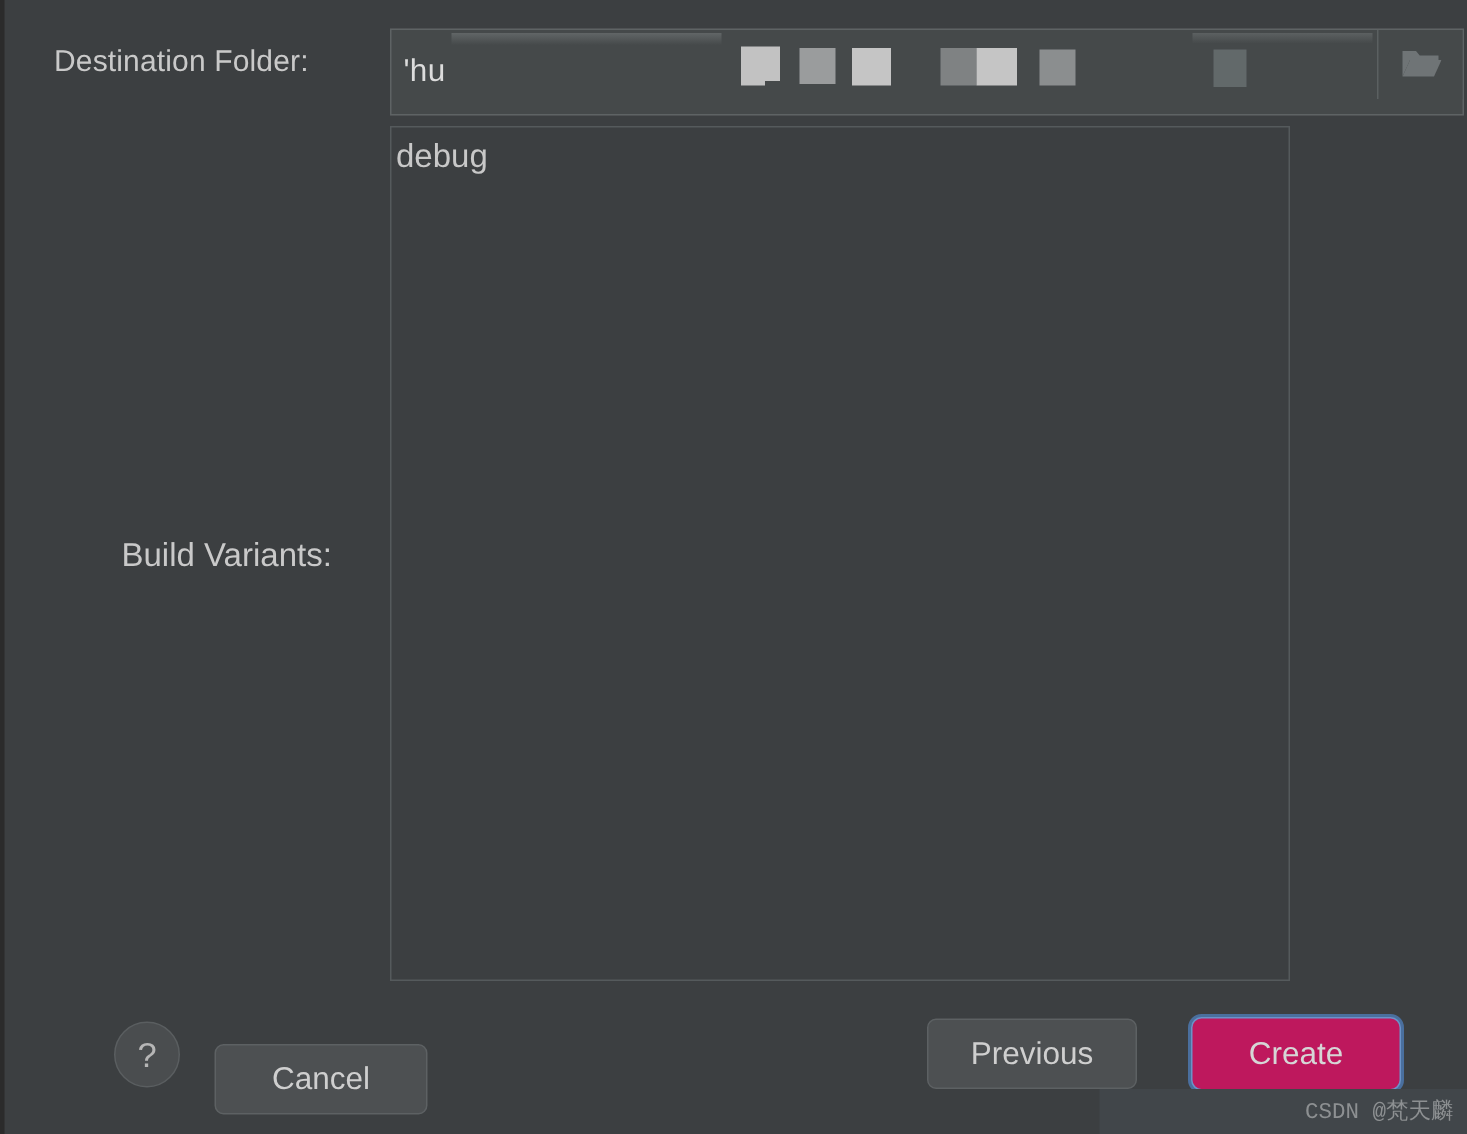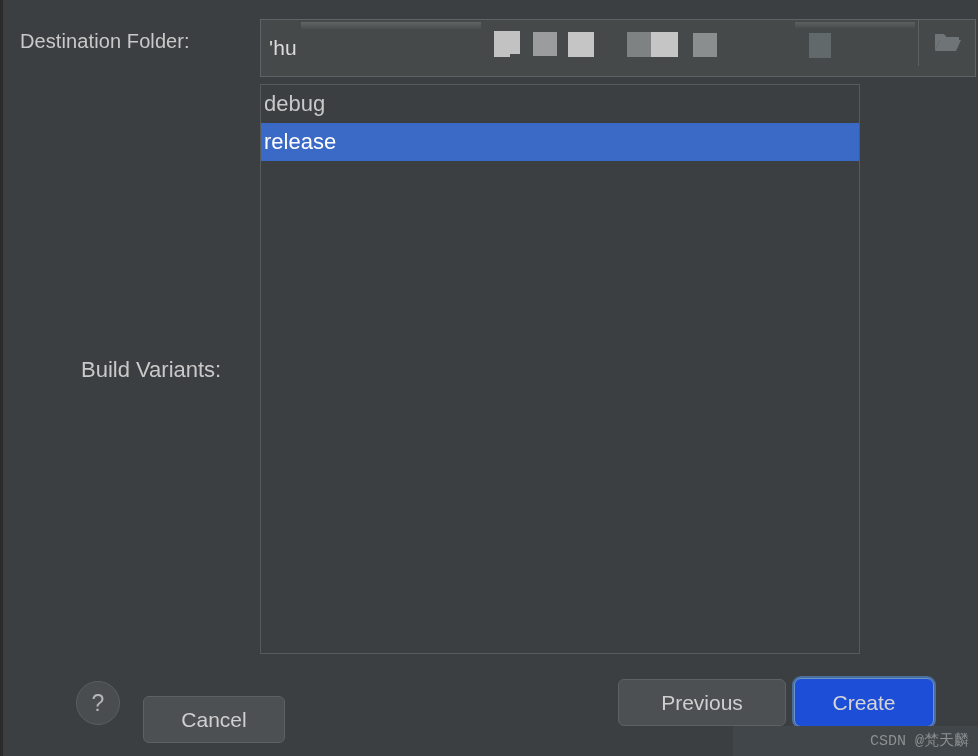--- a/index.html
+++ b/index.html
@@ -21,21 +21,21 @@
   .edge-strip {
     position: absolute;
     left: 0; top: 0;
     width: 3px; height: 756px;
     background: #2b2b2b;
   }
 
   
   .dest-label {
     position: absolute;
-    left: 20px;
+    left: 36px;
     top: 30px;
     font-size: 20px;
     color: #c9c9c9;
     letter-spacing: 0.1px;
     white-space: nowrap;
   }
 
   .dest-field {
     position: absolute;
     left: 260px;
@@ -172,29 +172,29 @@
   }
   .btn-cancel {
     left: 143px;
     top: 696px;
     width: 142px;
     height: 47px;
   }
   .btn-previous {
     left: 618px;
     top: 679px;
-    width: 168px;
+    width: 140px;
     height: 47px;
   }
   .btn-create {
     left: 794px;
     top: 678px;
     width: 140px;
     height: 49px;
-    background: #1d4ed8;
+    background: #be185d;
     border: 1px solid #6a93c8;
     border-radius: 7px;
     box-shadow: 0 0 0 2px #4a6f9e;
     color: #d6d6d6;
   }
 
   
   .watermark {
     position: absolute;
     right: 9px;
@@ -242,21 +242,20 @@
         <path d="M7 9 h21 l-5 11 H2 Z" fill="#6f7476"></path>
       </svg>
     </span>
   </span>
 </div>
 
 <div class="variants-label">Build Variants:</div>
 
 <div class="variants-list" id="variants-list">
     <div class="list-item"><span>debug</span></div>
-    <div class="list-item selected"><span>release</span></div>
   </div>
 
 <div class="help-button">?</div>
 
 <div class="btn btn-cancel">Cancel</div>
 
 <div class="btn btn-previous">Previous</div>
 
 <div class="btn btn-create">Create</div>
 

